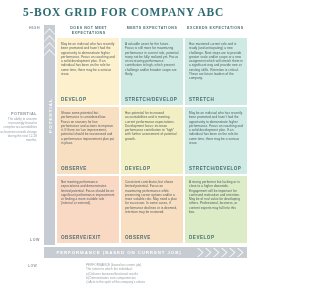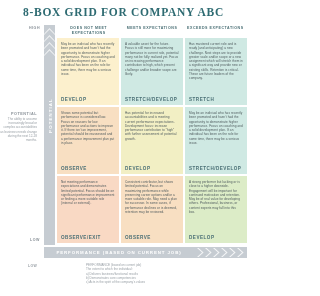--- a/index.html
+++ b/index.html
@@ -212,21 +212,21 @@
     top: 264px;
     font-size: 3.4px;
     font-weight: bold;
     letter-spacing: 0.4px;
     color: #9aa1a7;
   }
 </style>
 </head>
 <body>
 
-<div class="title">8-BOX GRID FOR COMPANY ABC</div>
+<div class="title">5-BOX GRID FOR COMPANY ABC</div>
 
 <div class="axis-v">
   <div class="chev" style="top:3px;">
     <svg width="11" height="7" viewBox="0 0 11 7">
         <polygon points="5.5,0 11,6 11,7 5.5,1.5 0,7 0,6" fill="#ffffff" opacity="0.75"></polygon>
       </svg>
   </div>
   <div class="chev" style="top:10px;">
     <svg width="11" height="7" viewBox="0 0 11 7">
         <polygon points="5.5,0 11,6 11,7 5.5,1.5 0,7 0,6" fill="#ffffff" opacity="0.75"></polygon>

